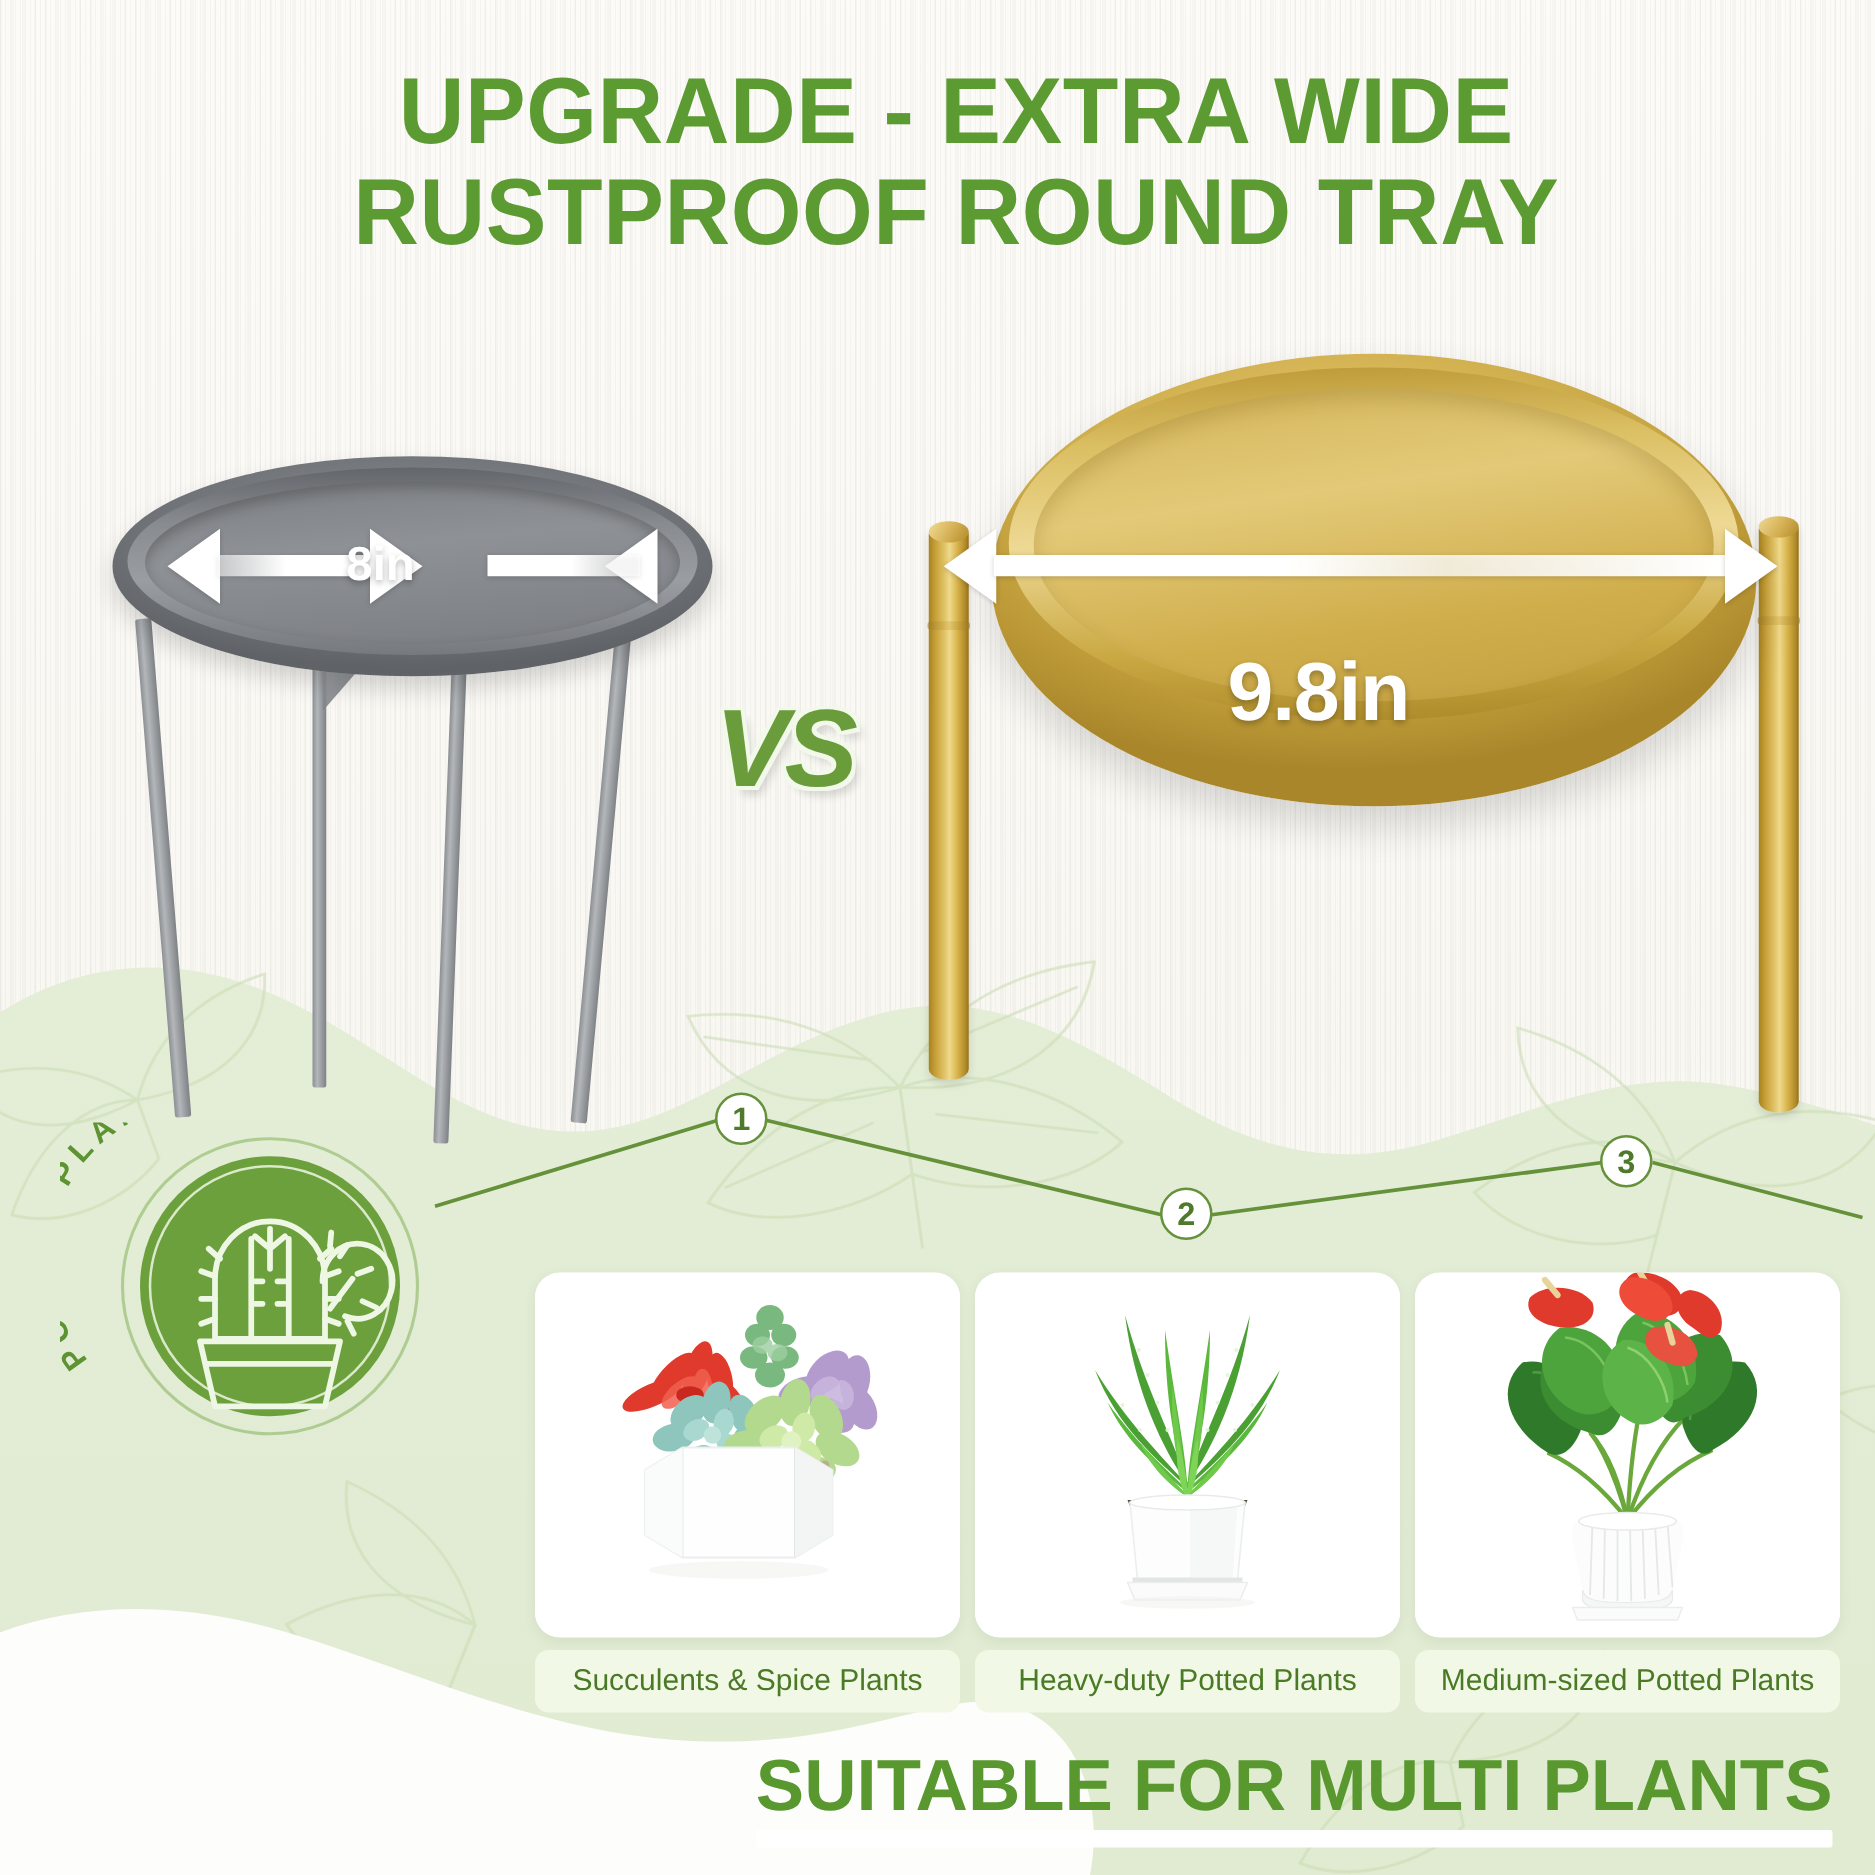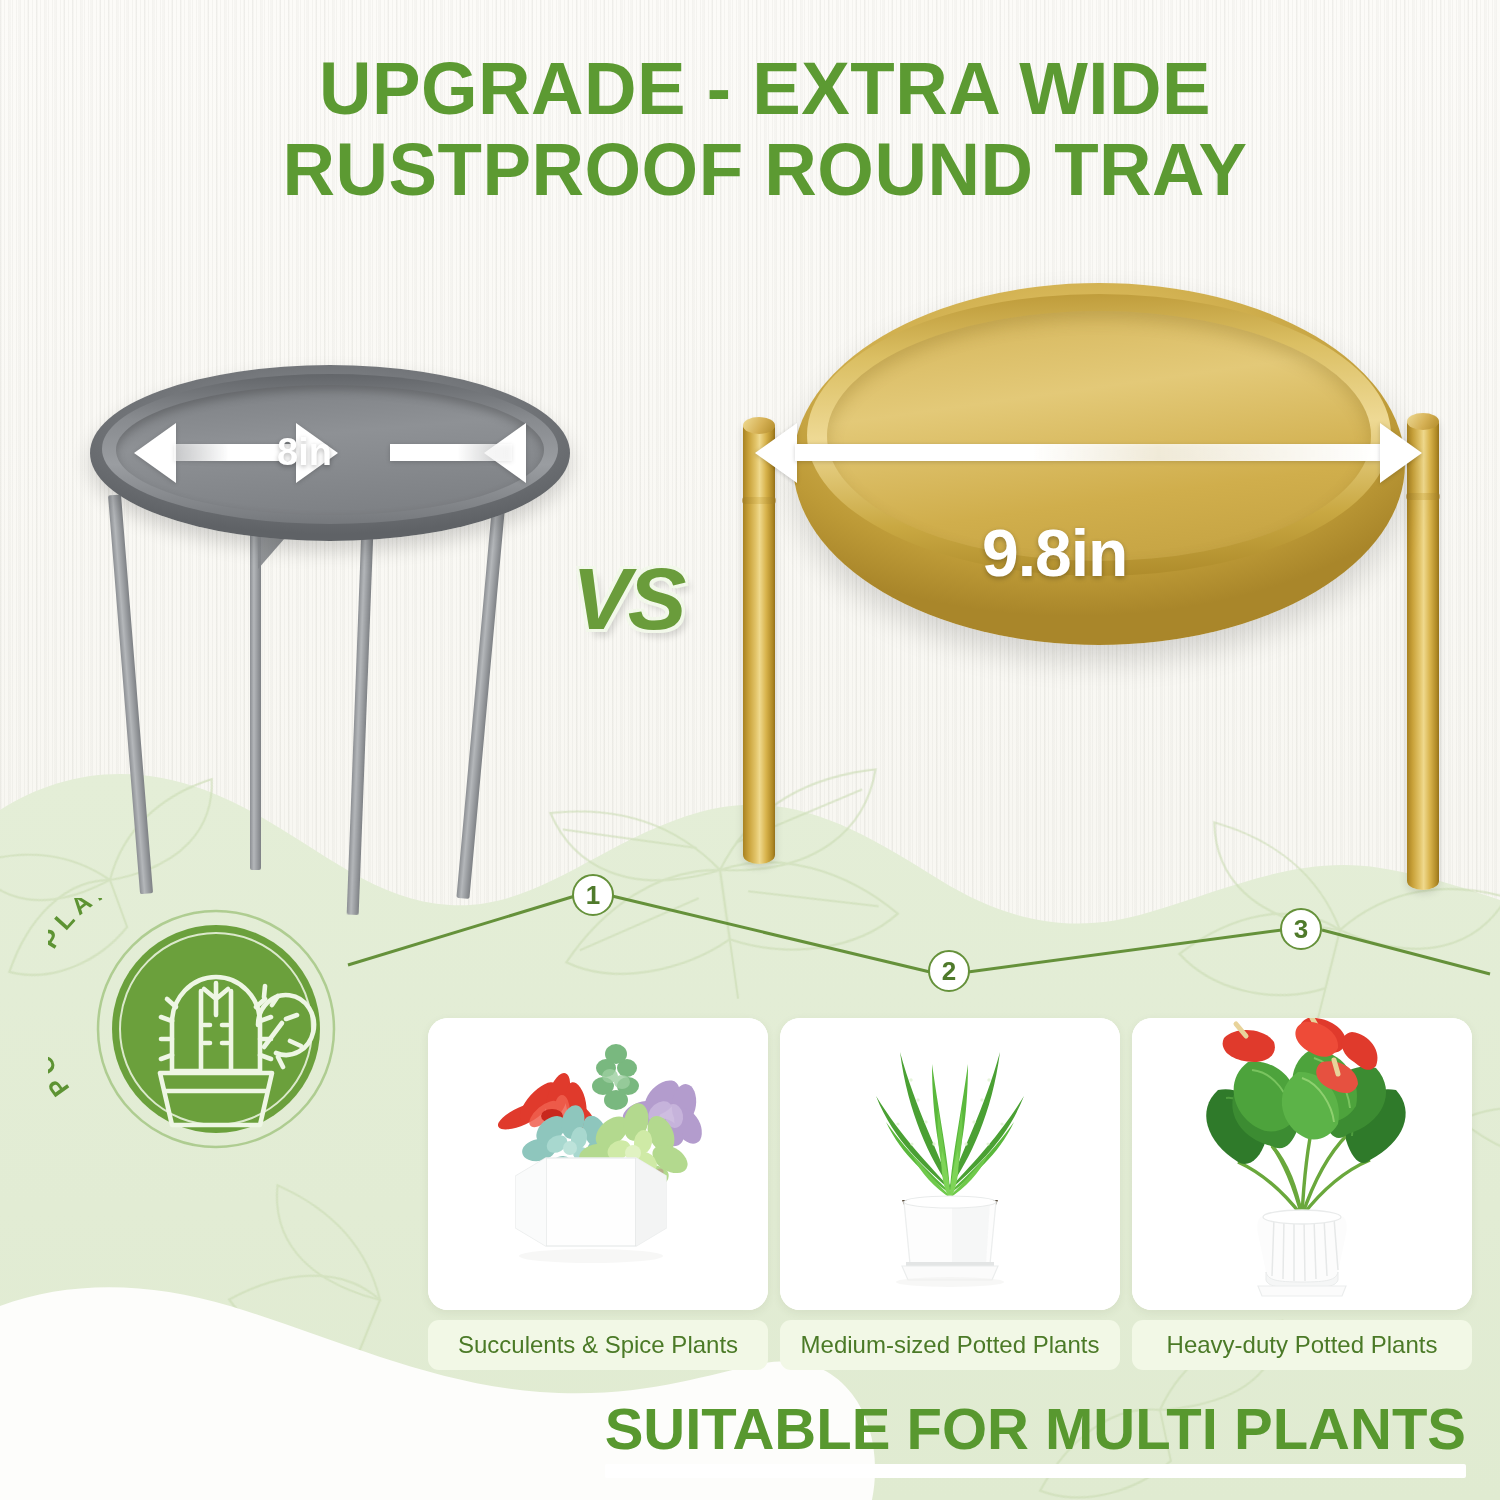--- a/index.html
+++ b/index.html
@@ -765,22 +765,22 @@
           <ellipse cx="170" cy="199" rx="39" ry="7" fill="#ffffff" stroke="#e9ebeb" stroke-width="1.3"></ellipse>
           <path d="M170,264 C196,264 204,262 206,254 L206,262 C204,268 196,270 170,270 C144,270 136,268 134,262 L134,254 C136,262 144,264 170,264 Z" fill="#f5f6f6" stroke="#e9ebeb" stroke-width="1"></path>
           <path d="M126,268 L214,268 L210,278 L130,278 Z" fill="#fbfbfb" stroke="#ebeded" stroke-width="1.2"></path>
         </g>
       </svg>
     </div>
   </div>
 
   <div class="pills">
     <div class="pill">Succulents &amp; Spice Plants</div>
+    <div class="pill">Heavy-duty Potted Plants</div>
     <div class="pill">Medium-sized Potted Plants</div>
-    <div class="pill">Heavy-duty Potted Plants</div>
   </div>
 
   <svg class="bottom-white-wave" viewBox="0 0 1500 220" preserveAspectRatio="none">
     <path d="M0,26
              C 70,0 150,2 230,26
              C 330,56 430,104 540,112
              C 640,119 700,96 760,84
              C 800,76 830,86 852,114
              C 872,140 880,180 872,220
              L 0,220 Z" fill="#fdfdfb"></path>

